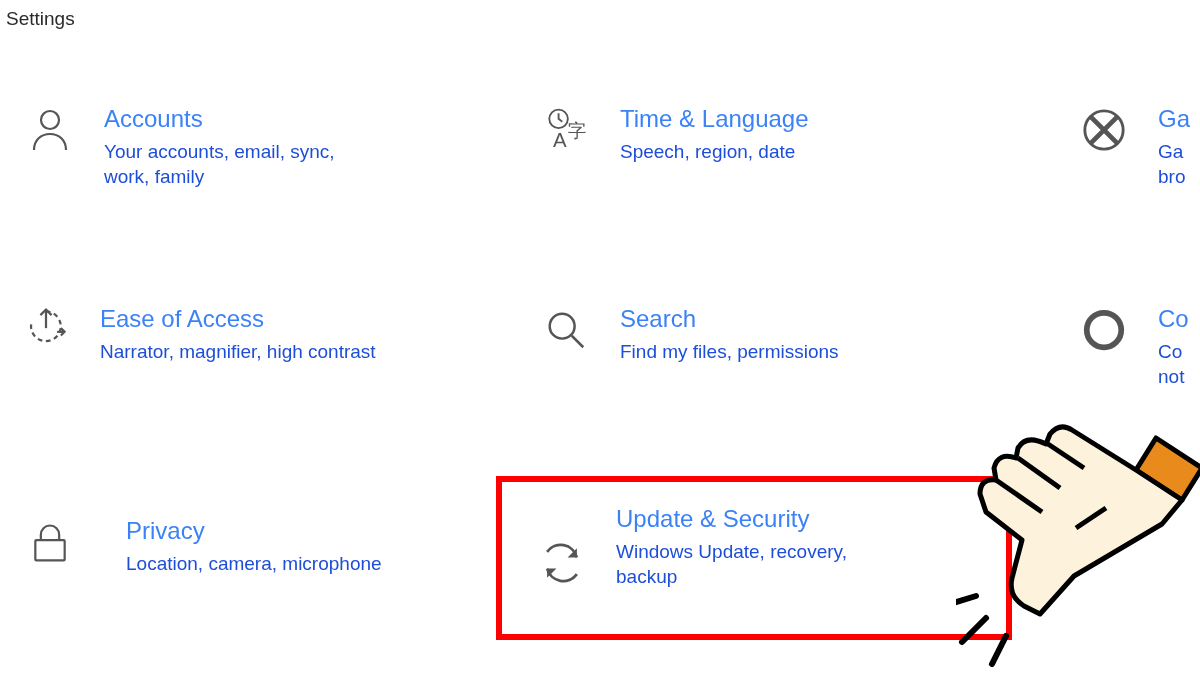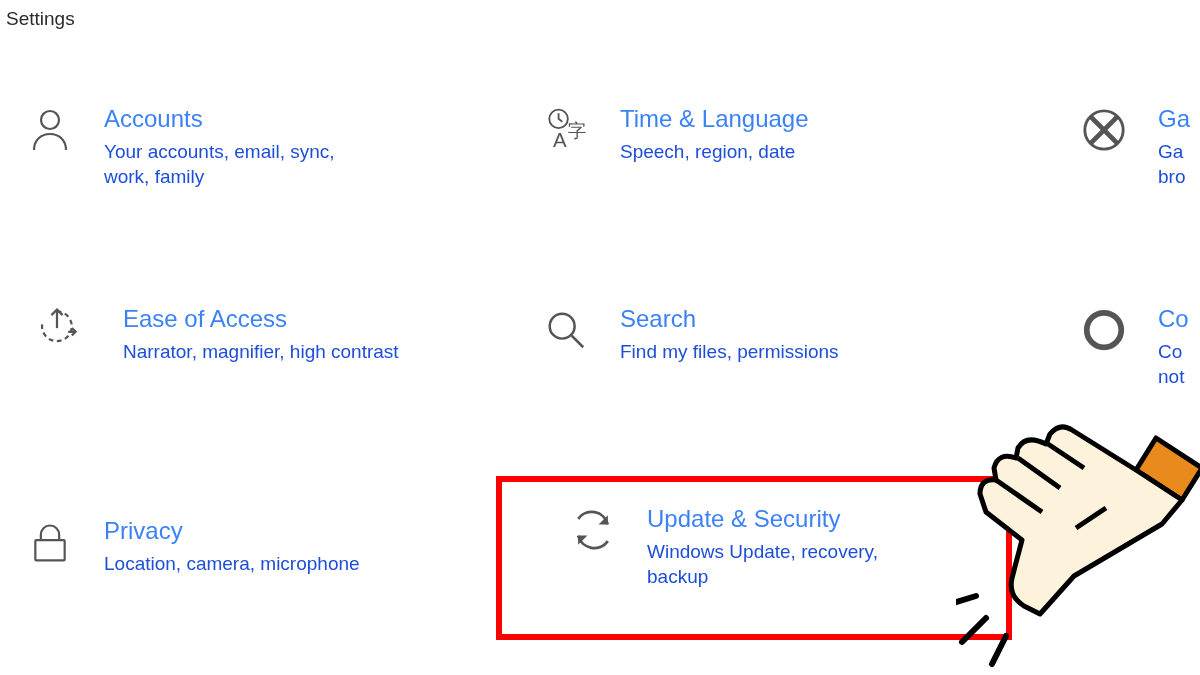--- a/index.html
+++ b/index.html
@@ -46,25 +46,25 @@
     font-weight: 400;
     color: #1d4ed8;
     line-height: 1.3;
     max-width: 280px;
   }
 
   
   #accounts { top: 104px; left: 24px; }
   #time     { top: 104px; left: 540px; }
   #gaming   { top: 104px; left: 1078px; }
-  #ease     { top: 304px; left: 31px; gap: 12px; }
+  #ease     { top: 304px; left: 20px; }
   #search   { top: 304px; left: 540px; }
   #cortana  { top: 304px; left: 1078px; }
-  #privacy  { top: 516px; left: 24px; }
-  #update   { top: 504px; left: 567px; }
+  #privacy  { top: 516px; left: 24px; gap: 22px; }
+  #update   { top: 504px; left: 536px; align-items: flex-end; }
 
   .highlight-box {
     position: absolute;
     top: 476px; left: 496px;
     width: 516px; height: 164px;
     border: 6px solid #ff0000;
     pointer-events: none;
   }
 
   .pointer-hand {

